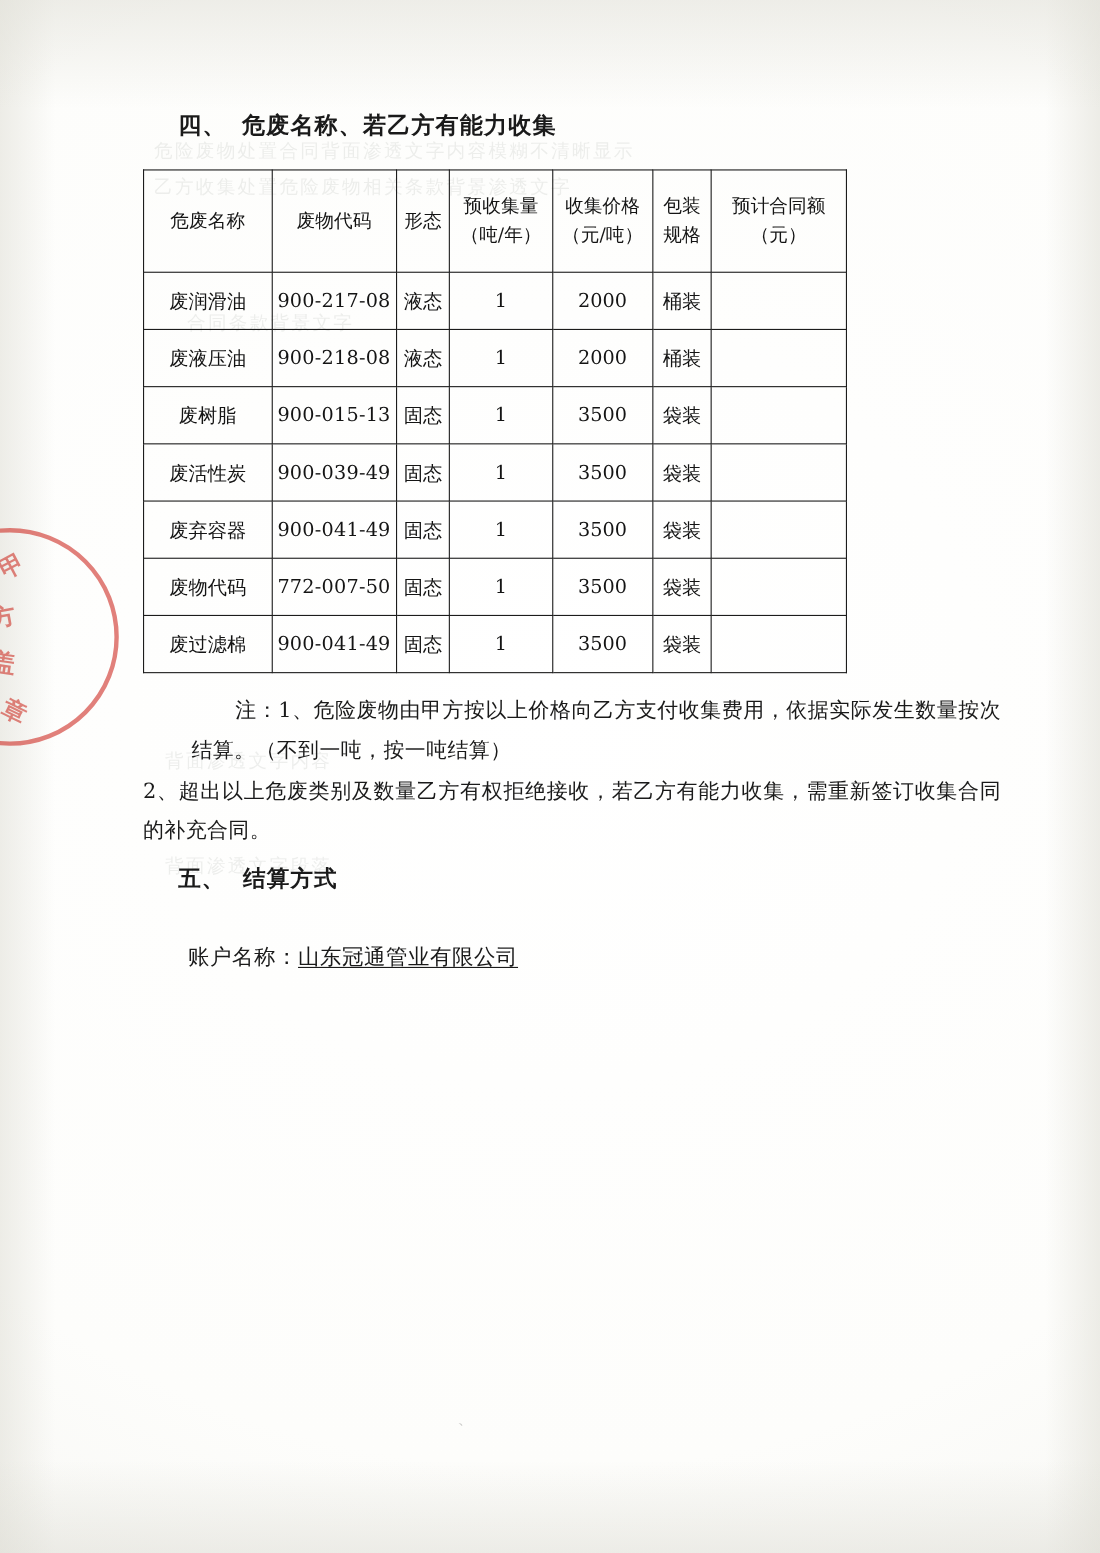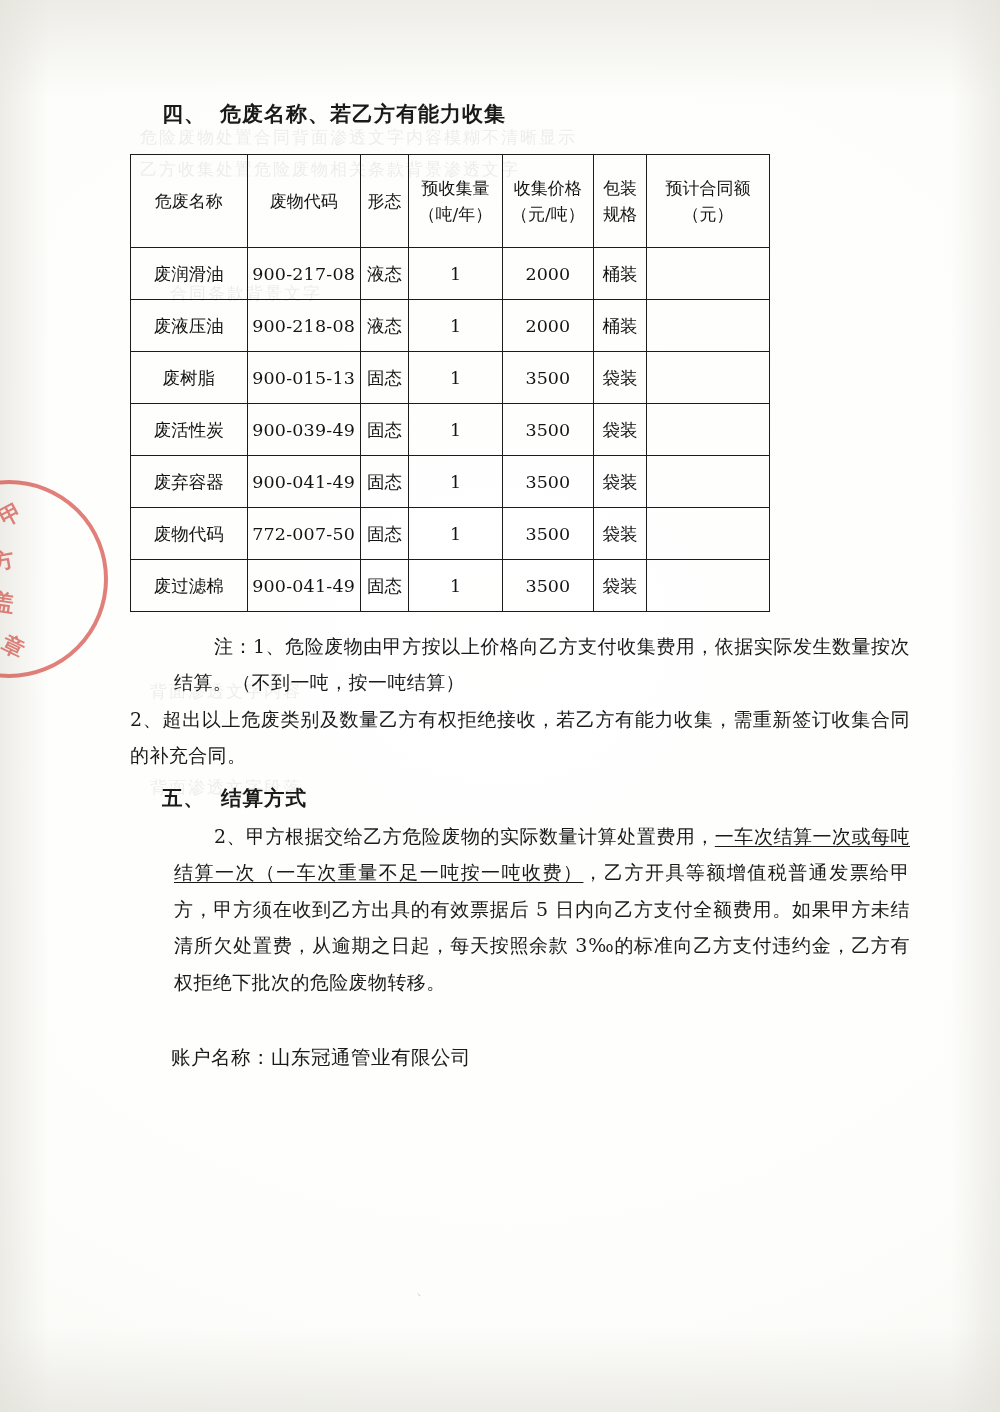--- a/index.html
+++ b/index.html
@@ -120,21 +120,21 @@
   .u { text-decoration: underline; text-underline-offset: 3px; }
   .amount { font-family: "DejaVu Serif", "Liberation Serif", serif; }
 
   .acct-line {
     font-size: 19.5px;
     margin-top: 44px;
     text-indent: 2.1em;
     letter-spacing: 0.5px;
   }
   .acct-label { font-weight: normal; }
-  .acct-value { text-underline-offset: 3px; }
+  .acct-value { text-decoration: underline; text-underline-offset: 3px; }
 
   
   .stamp {
     position: absolute;
     left: -12px;
     top: 480px;
     width: 120px;
     height: 210px;
     pointer-events: none;
     opacity: 0.62;
@@ -311,19 +311,18 @@
     </table>
 
     <p class="para note-block indent2">注：1、危险废物由甲方按以上价格向乙方支付收集费用，依据实际发生数量按次结算。（不到一吨，按一吨结算）</p>
     <p class="para">2、超出以上危废类别及数量乙方有权拒绝接收，若乙方有能力收集，需重新签订收集合同的补充合同。</p>
 
     <div class="sect-heading">
       <span class="num">五、</span><span>结算方式</span>
     </div>
 
 
-    <p class="para indent2"><span>2、甲方根据交给乙方危险废物的实际数量计算处置费用，</span><span class="u">一车次结算一次或每吨结算一次（一车次重量不足一吨按一吨收费）</span><span>，乙方开具等额增值税普通发票给甲方，甲方须在收到乙方出具的有效票据后 5 日内向乙方支付全额费用。如果甲方未结清所欠处置费，从逾期之日起，每天按照余款 3‰的标准向乙方支付违约金，乙方有权拒绝下批次的危险废物转移。</span></p>
 
 
     <div class="acct-line"><span class="acct-label">账户名称：</span><span class="acct-value">山东冠通管业有限公司</span></div>
 
   </div>
 </div>
 
 </body></html>

